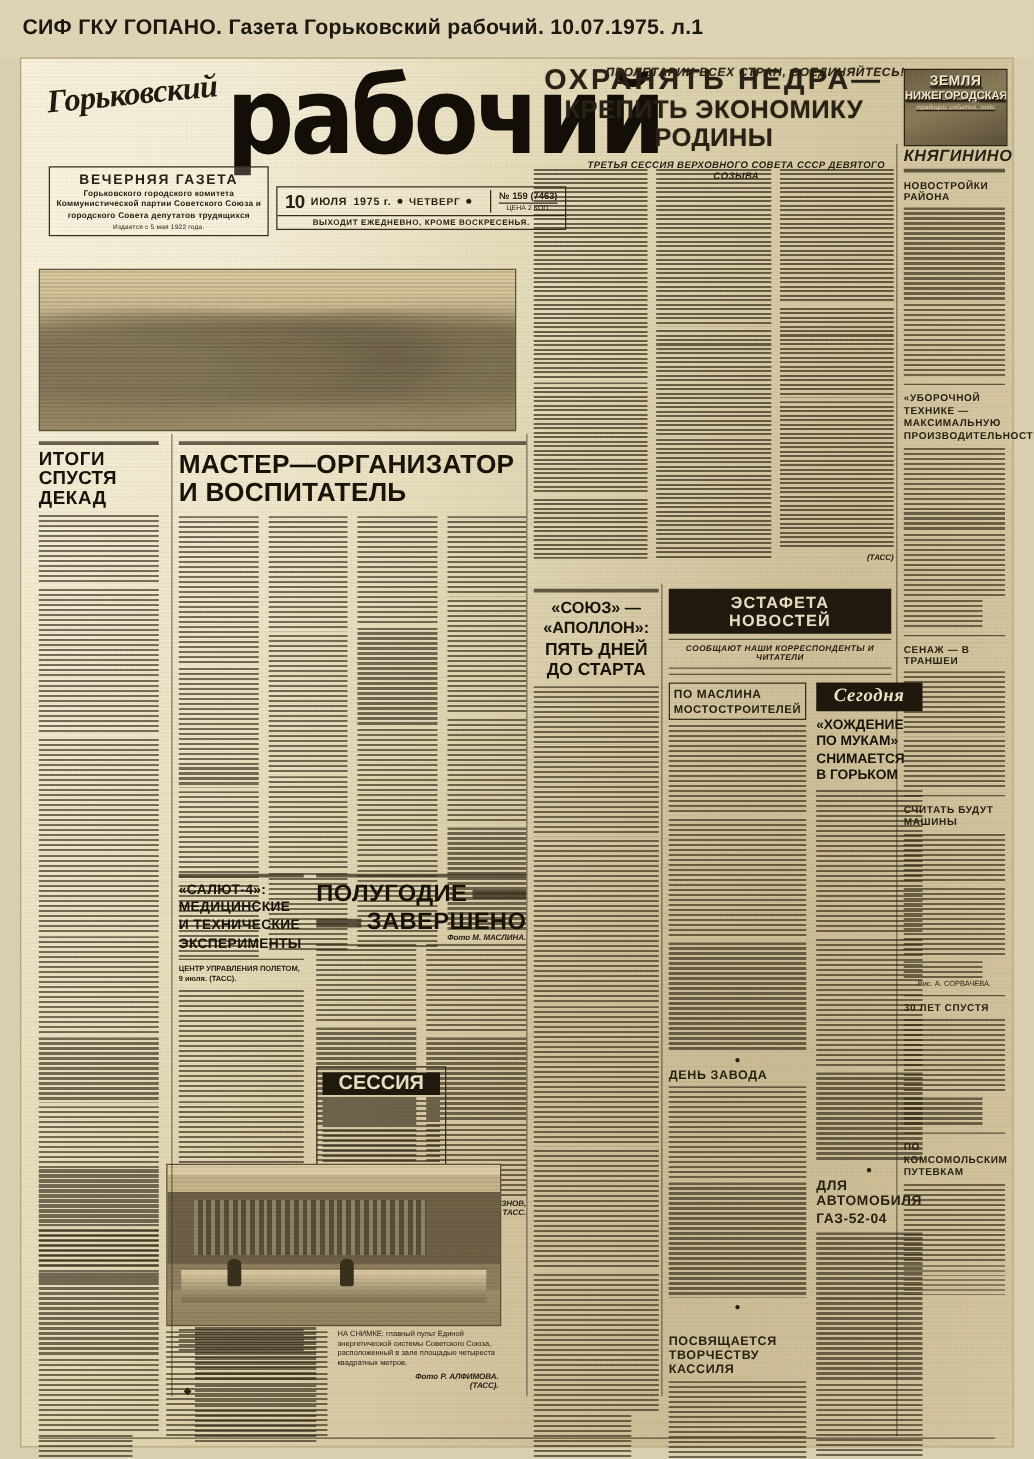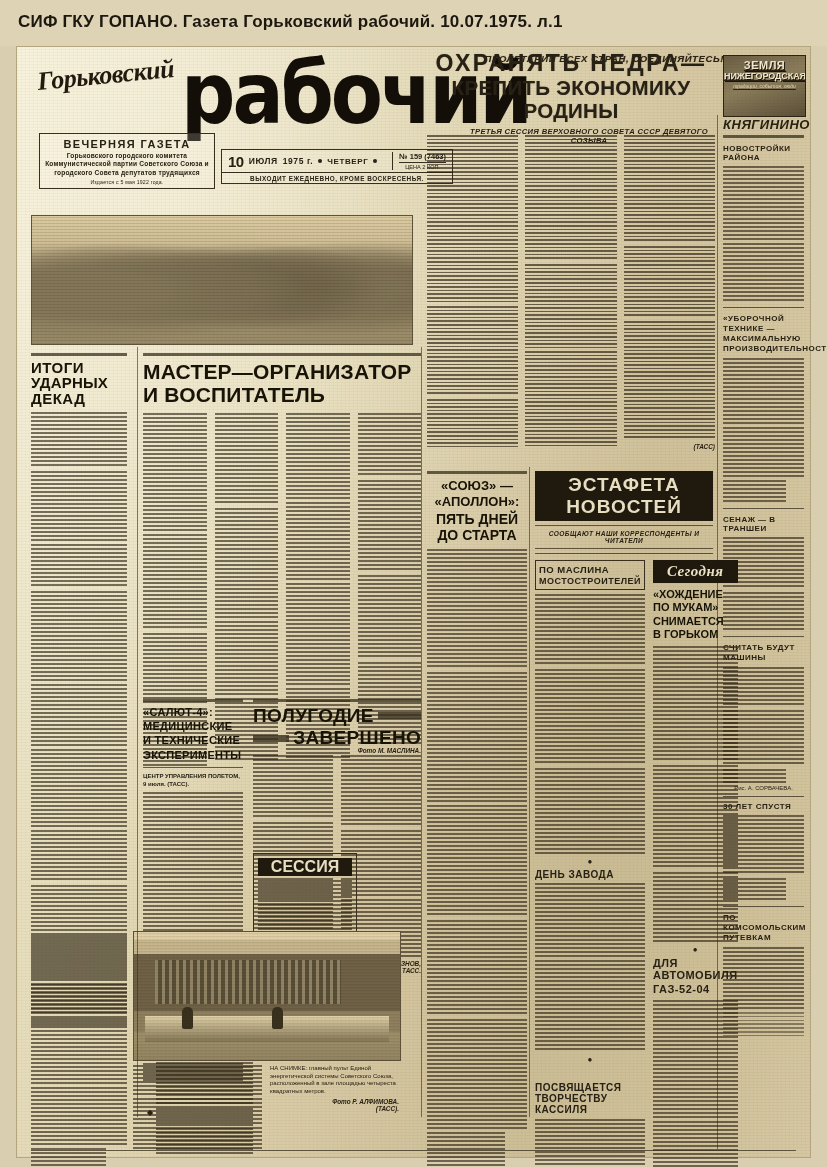--- a/index.html
+++ b/index.html
@@ -298,21 +298,21 @@
       <div class="body-lines para pale" style="height:26px"></div>
     </div>
   </div>
   <div class="vrule" style="left:700px;top:68px;bottom:8px;"></div>
 
   <div id="photo-men"></div>
 
   <div class="col" style="left:14px;top:306px;width:96px;">
     <div class="rule thick" style="margin-bottom:4px"></div>
     <div class="hdl" style="font-size:15px;letter-spacing:.5px">ИТОГИ</div>
-    <div class="hdl" style="font-size:15px;letter-spacing:.2px">УДАРНЫХ</div>
+    <div class="hdl" style="font-size:15px;letter-spacing:.2px">СПУСТЯ</div>
     <div class="hdl" style="font-size:15px;letter-spacing:.5px">ДЕКАД</div>
     <div class="body-lines para" style="height:56px;margin-top:6px"></div>
     <div class="body-lines para" style="height:70px"></div>
     <div class="body-lines para" style="height:44px"></div>
     <div class="body-lines para" style="height:90px"></div>
     <div class="body-lines para" style="height:62px"></div>
     <div class="body-lines para" style="height:78px"></div>
     <div class="body-lines para" style="height:52px"></div>
     <div class="body-lines para" style="height:96px"></div>
     <div class="body-lines para" style="height:44px"></div>
@@ -451,21 +451,21 @@
     <div class="body-lines para" style="height:120px;margin-top:6px"></div>
     <div class="body-lines para" style="height:130px"></div>
     <div class="body-lines para" style="height:112px"></div>
     <div class="body-lines para" style="height:96px"></div>
     <div class="body-lines para" style="height:110px"></div>
     <div class="body-lines para short2" style="height:40px"></div>
   </div>
   <div class="vrule" style="left:404px;top:300px;bottom:40px;"></div>
 
   <div class="col" style="left:518px;top:424px;width:178px;">
-    <div class="blackbar" style="font-size:19px;letter-spacing:1px;padding:3px 13px">ЭСТАФЕТА НОВОСТЕЙ</div>
+    <div class="blackbar" style="font-size:13px;letter-spacing:1px;padding:3px 13px">ЭСТАФЕТА НОВОСТЕЙ</div>
     <div class="rule" style="margin:4px 0"></div>
     <div style="text-align:center;font-size:6.6px;font-style:italic;font-weight:700;letter-spacing:.4px">СООБЩАЮТ НАШИ КОРРЕСПОНДЕНТЫ И ЧИТАТЕЛИ</div>
     <div class="rule dbl" style="margin:4px 0 6px"></div>
 
     <div style="display:flex;gap:8px">
 
       <div style="flex:1">
         <div class="boxed" style="padding:3px">
           <div class="small-cap" style="font-size:9.5px">ПО МАСЛИНА</div>
           <div class="small-cap" style="font-size:9px;margin-top:1px">МОСТОСТРОИТЕЛЕЙ</div>

